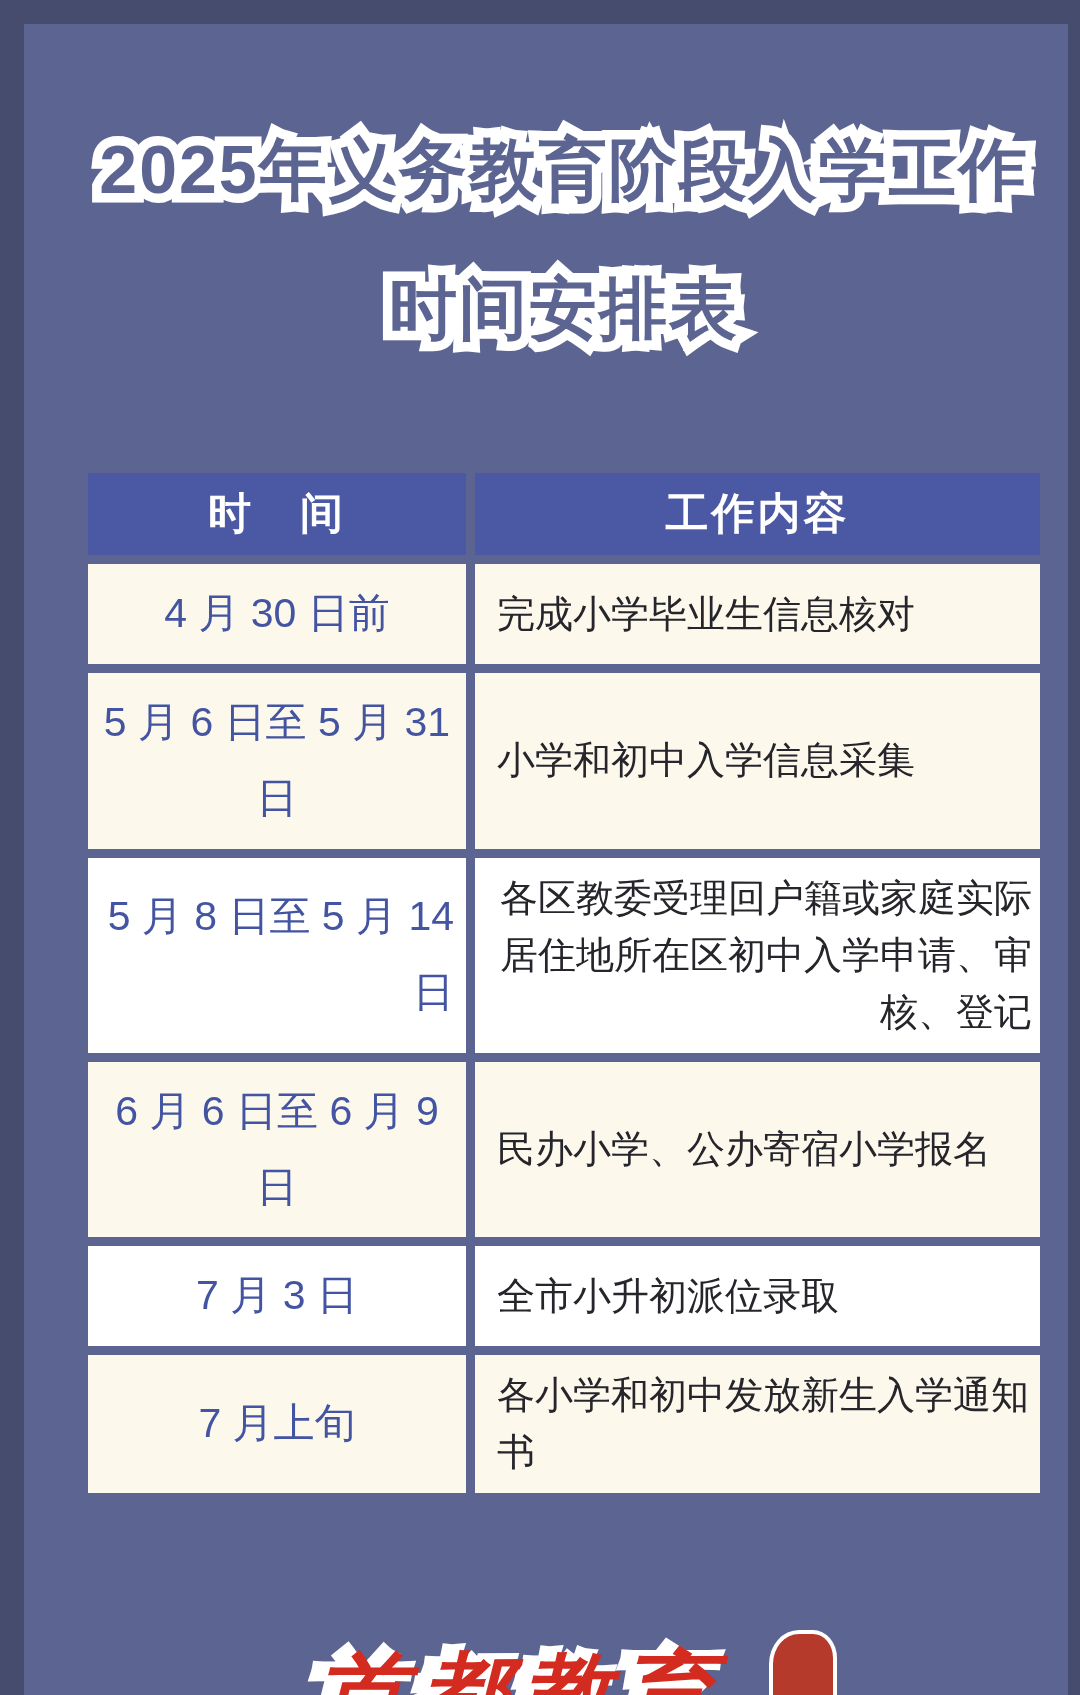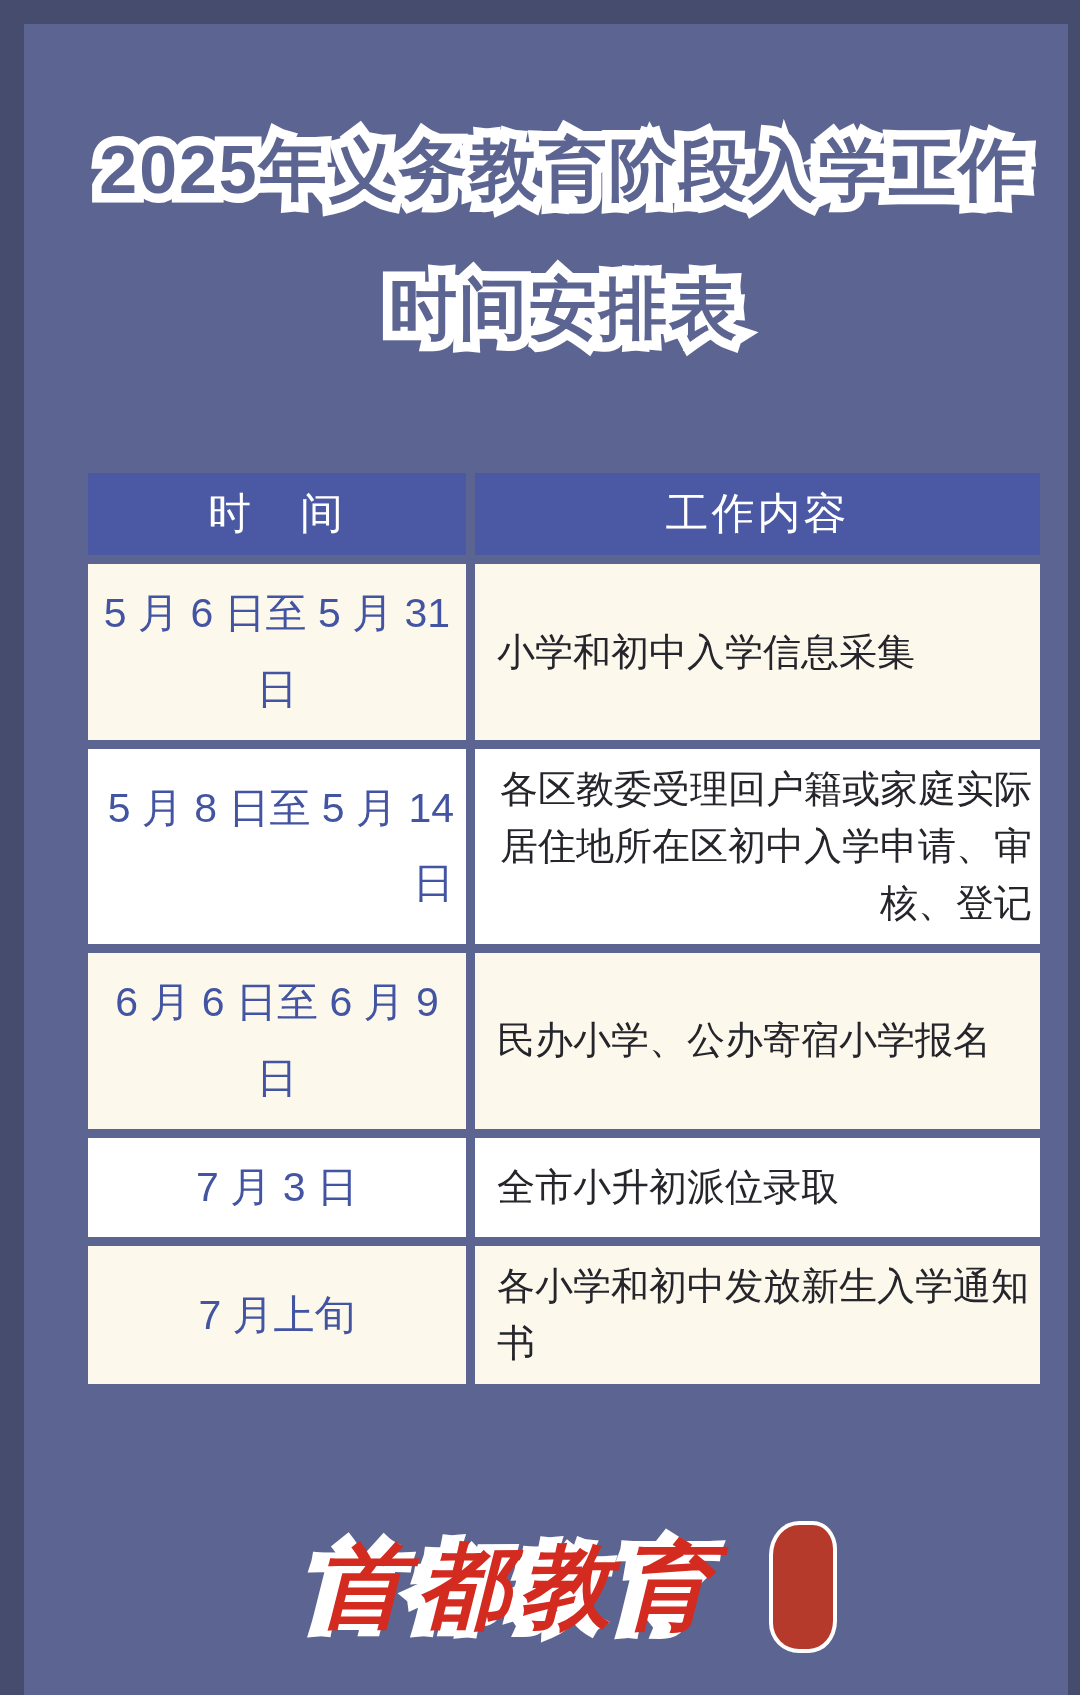--- a/index.html
+++ b/index.html
@@ -51,21 +51,21 @@
     table-layout: fixed;
     border-collapse: separate;
     border-spacing: 9px;
   }
   table.schedule col.c-time { width: 378px; }
 
   th {
     background: #4b58a3;
     color: #ffffff;
     font-size: 43px;
-    font-weight: normal;
+    font-weight: bold;
     height: 58px;
     text-align: center;
     letter-spacing: 3px;
   }
   td {
     vertical-align: middle;
   }
   td.time-cell {
     text-align: center;
     color: #4254a2;
@@ -148,20 +148,24 @@
       <col class="c-content">
     </colgroup>
     <thead>
       <tr>
         <th>时　间</th>
         <th>工作内容</th>
       </tr>
     </thead>
     <tbody>
       <tr class="cream h-s">
+        <td class="time-cell">4 月 30 日前</td>
+        <td class="content-cell">完成小学毕业生信息核对</td>
+      </tr>
+      <tr class="cream h-s">
         <td class="time-cell">5 月 6 日至 5 月 31 日</td>
         <td class="content-cell">小学和初中入学信息采集</td>
       </tr>
       <tr class="white h-l">
         <td class="time-cell">5 月 8 日至 5 月 14 日</td>
         <td class="content-cell">各区教委受理回户籍或家庭实际居住地所在区初中入学申请、审核、登记</td>
       </tr>
       <tr class="cream h-s">
         <td class="time-cell">6 月 6 日至 6 月 9 日</td>
         <td class="content-cell">民办小学、公办寄宿小学报名</td>

